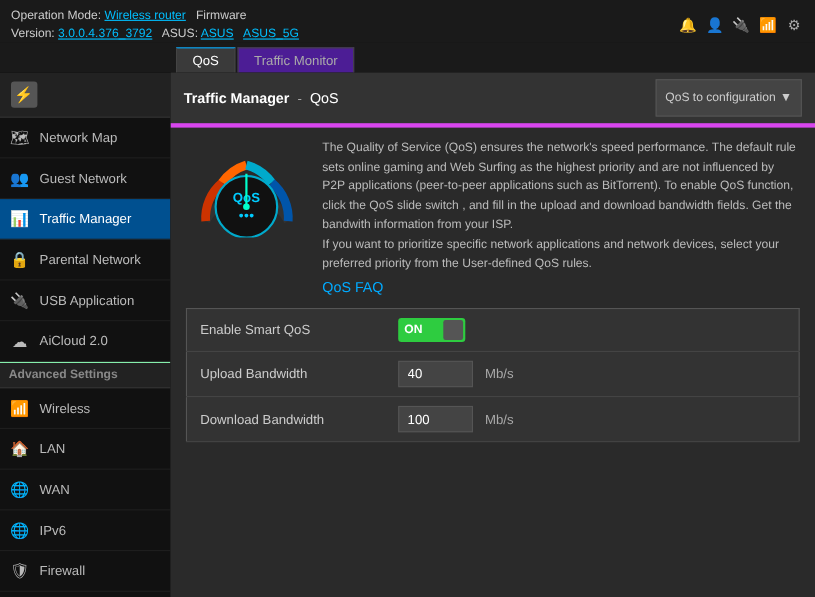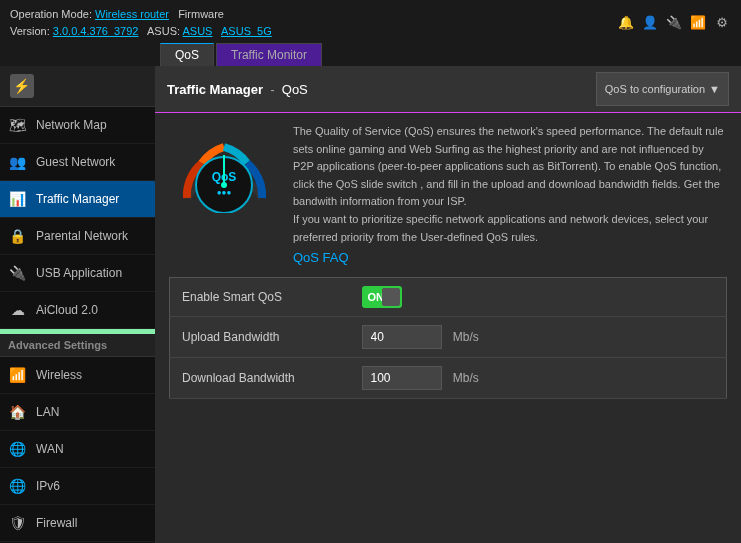--- a/index.html
+++ b/index.html
@@ -102,21 +102,21 @@
       color: #fff;
       font-size: 12px;
       font-weight: bold;
       line-height: 1.3;
     }
     .sidebar-section-title {
       background: #222;
       color: #888;
       font-size: 11px;
       padding: 5px 8px;
-      border-top: 5px solid #86efac;
+      border-top: 1px solid #86efac;
       border-bottom: 1px solid #333;
       font-weight: bold;
     }
     .sidebar-item {
       display: flex;
       align-items: center;
       gap: 8px;
       padding: 8px 8px;
       color: #bbb;
       cursor: pointer;
@@ -144,21 +144,21 @@
       display: flex;
       flex-direction: column;
       overflow: hidden;
     }
     .content-header {
       background: #333;
       padding: 6px 12px;
       display: flex;
       align-items: center;
       justify-content: space-between;
-      border-bottom: 1px solid #d946ef;
+      border-bottom: 4px solid #d946ef;
     }
     .dropdown-btn {
       background: #444;
       border: 1px solid #555;
       color: #ccc;
       padding: 10px 8px;
       font-size: 11px;
       cursor: pointer;
       display: flex;
       align-items: center;
@@ -214,35 +214,35 @@
       color: #ccc;
       width: 180px;
       font-size: 12px;
     }
     .form-input {
       background: #444;
       border: 1px solid #555;
       color: #fff;
       padding: 4px 8px;
       font-size: 12px;
-      width: 80px;
+      width: 68px;
     }
     .unit-label {
       color: #aaa;
       margin-left: 8px;
       font-size: 12px;
     }
 
     
     .toggle-container {
       display: flex;
       align-items: center;
     }
     .toggle {
-      width: 40px;
+      width: 61px;
       height: 22px;
       background: #2ecc40;
       border-radius: 3px;
       display: flex;
       align-items: center;
       cursor: pointer;
       position: relative;
     }
     .toggle-label {
       color: #fff;

